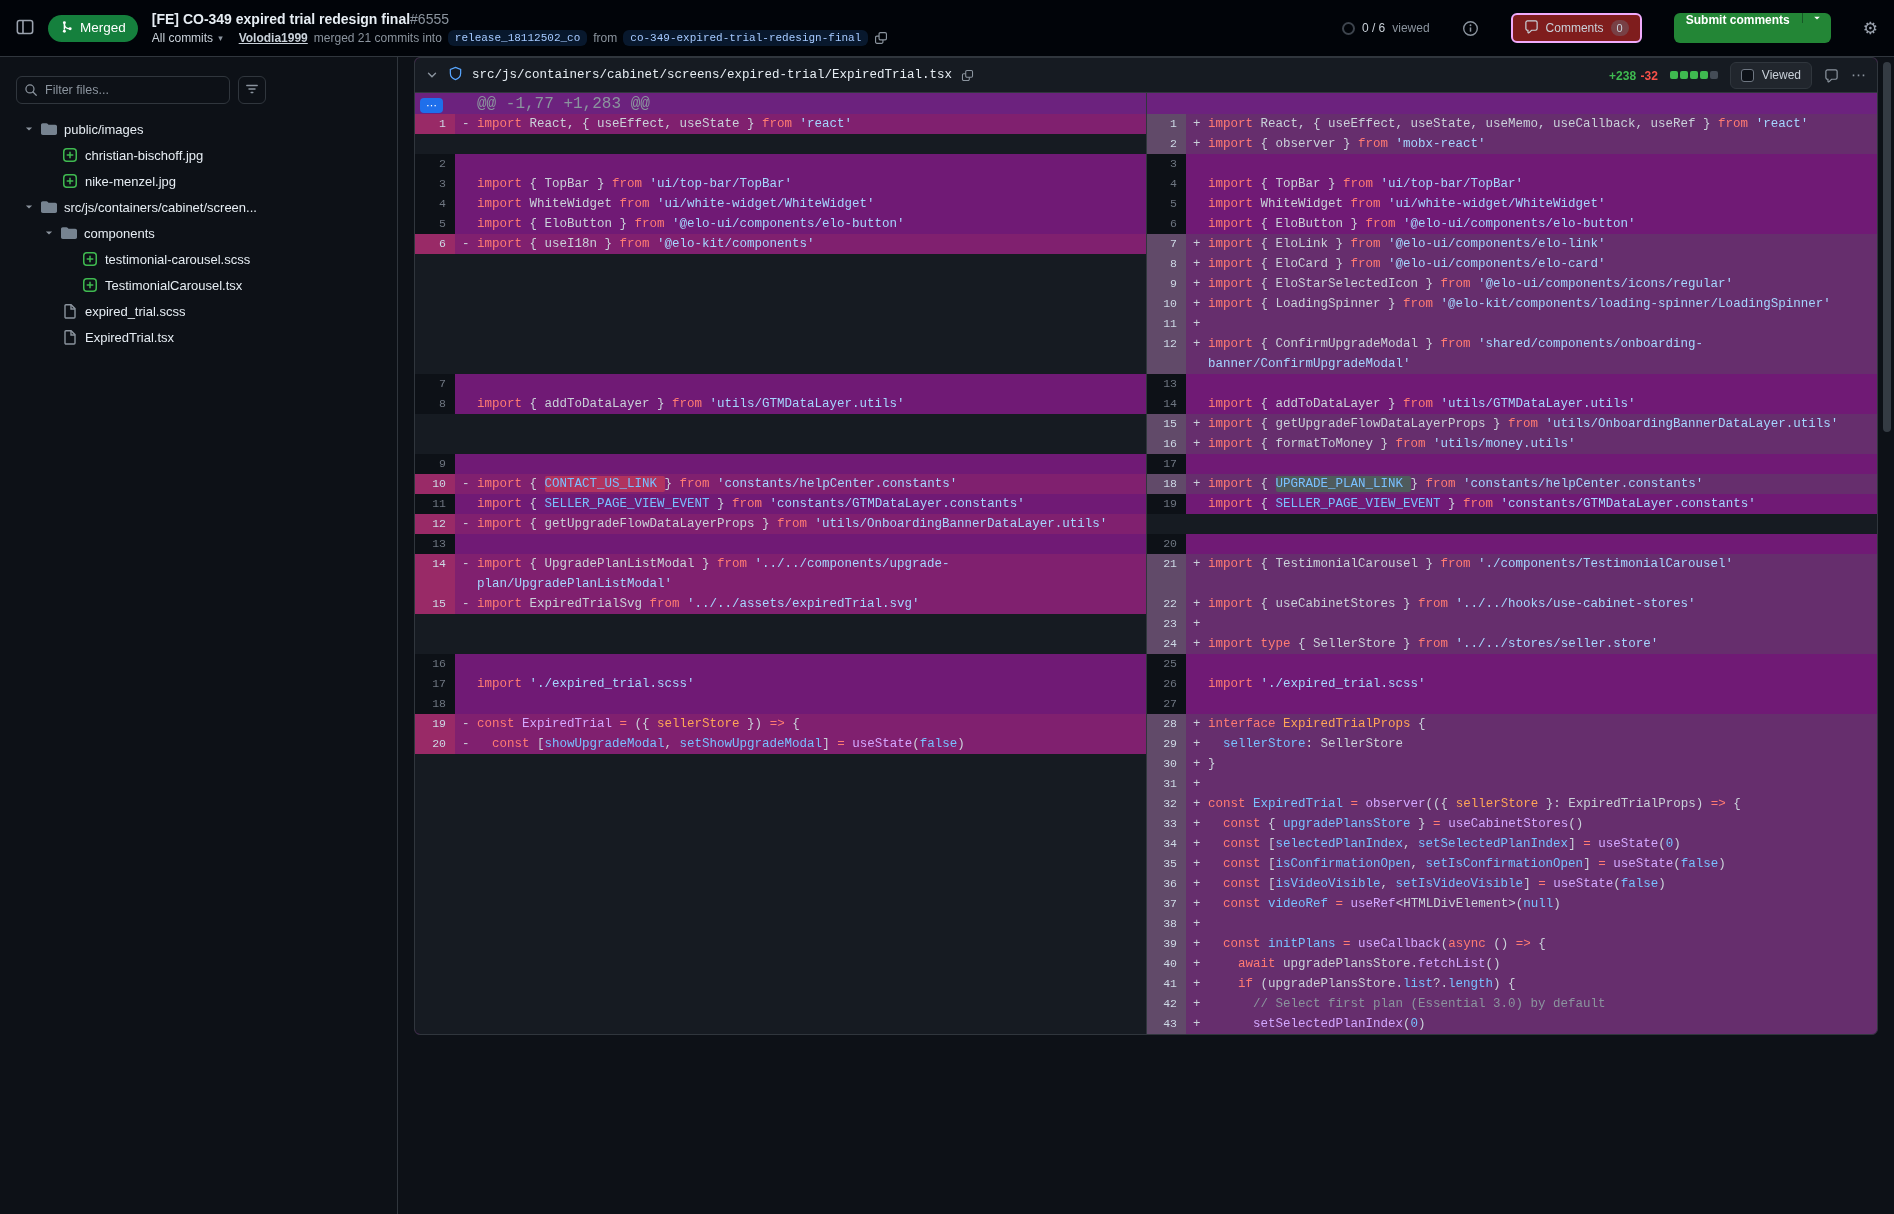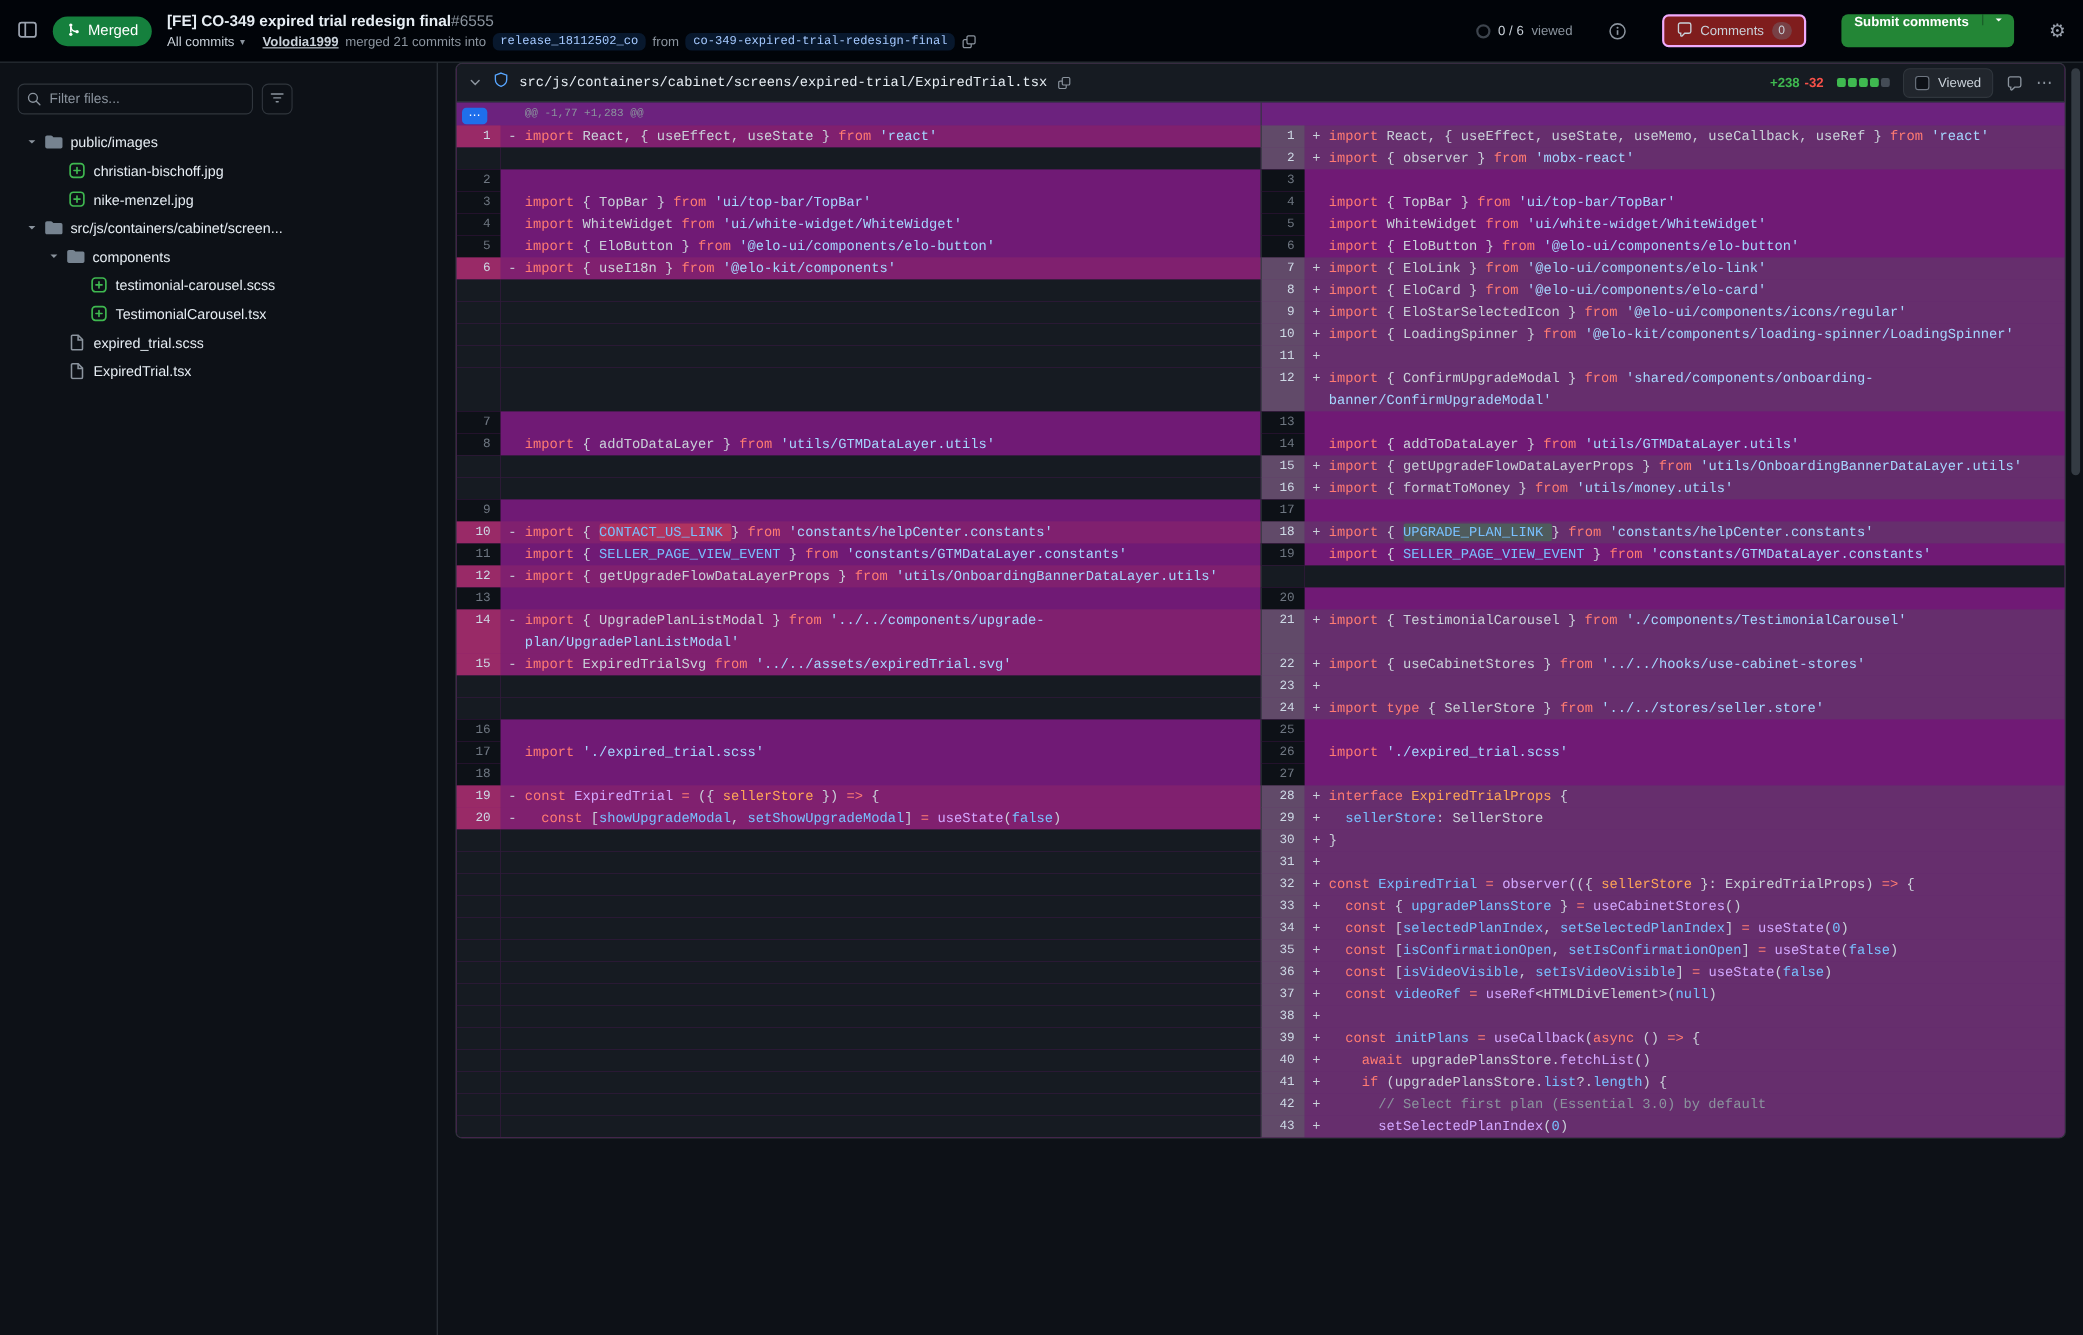--- a/index.html
+++ b/index.html
@@ -70,21 +70,21 @@
   .viewed-pill { display:flex; align-items:center; gap:8px; border:1px solid #30363d; background:#21262d;
                  border-radius:6px; height:27px; padding:0 10px; color:#c9d1d9; font-size:12px; cursor:pointer;}
   .checkbox { width:13px; height:13px; border:1px solid #6e7681; border-radius:3px; background:#0d1117; }
   .kebab { color:#8b949e; font-size:15px; letter-spacing:1px; }
 
   
   .drow, .hunk-row { display:grid; grid-template-columns:40px 1fr 40px 1fr; }
   .hunk-row { background:rgba(56,139,253,0.07); height:21px; align-items:center; }
   .expand-btn { background:#1f6feb; color:#fff; border:none; border-radius:4px; font-size:11px;
                 line-height:13px; padding:1px 6px; margin-left:5px; cursor:pointer; }
-  .hunk-text { font-family:"Liberation Mono", monospace; font-size:10px; color:#8b949e; padding-left:22px; }
+  .hunk-text { font-family:"Liberation Mono", monospace; font-size:16px; color:#8b949e; padding-left:22px; }
   .gut { font-family:"Liberation Mono", monospace; font-size:11.5px; line-height:20px; color:#6e7681;
          text-align:right; padding-right:9px; min-height:20px; cursor:pointer; user-select:none;}
   .rgut { border-left:1px solid #30363d; }
   .code { font-family:"Liberation Mono","DejaVu Sans Mono", monospace; font-size:12.5px; line-height:20px;
           color:#c9d1d9; position:relative; padding:0 8px 0 22px; min-height:20px;
           white-space:pre-wrap; word-break:normal; }
   .sign { position:absolute; left:7px; top:0; line-height:20px; color:#c9d1d9; }
   .c-add { background:rgba(46,160,67,0.15); }
   .c-del { background:rgba(248,81,73,0.12); }
   .c-fill, .g-fill { background:#161b22; }

